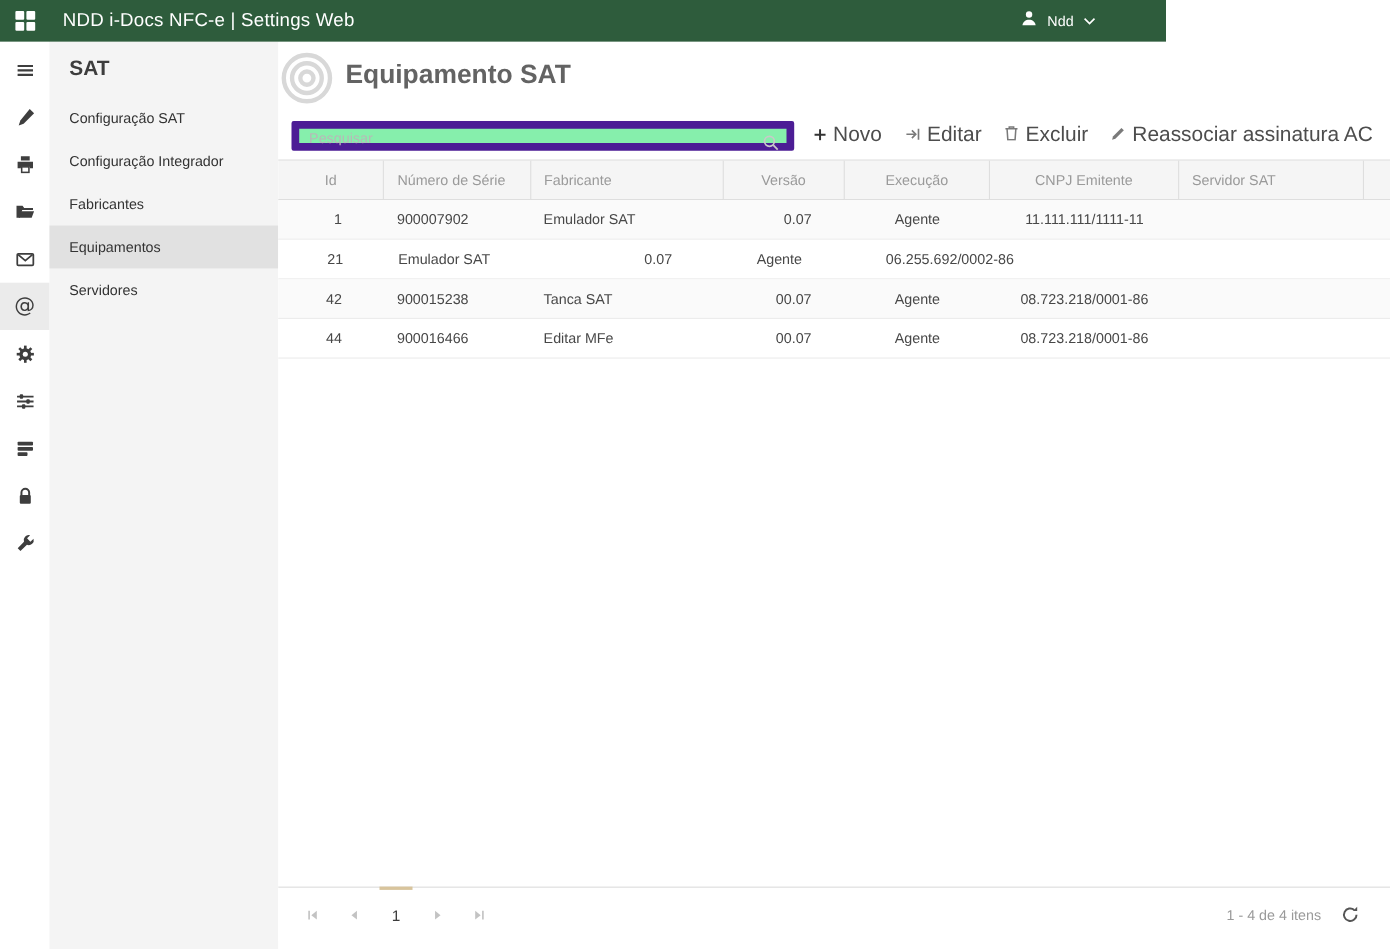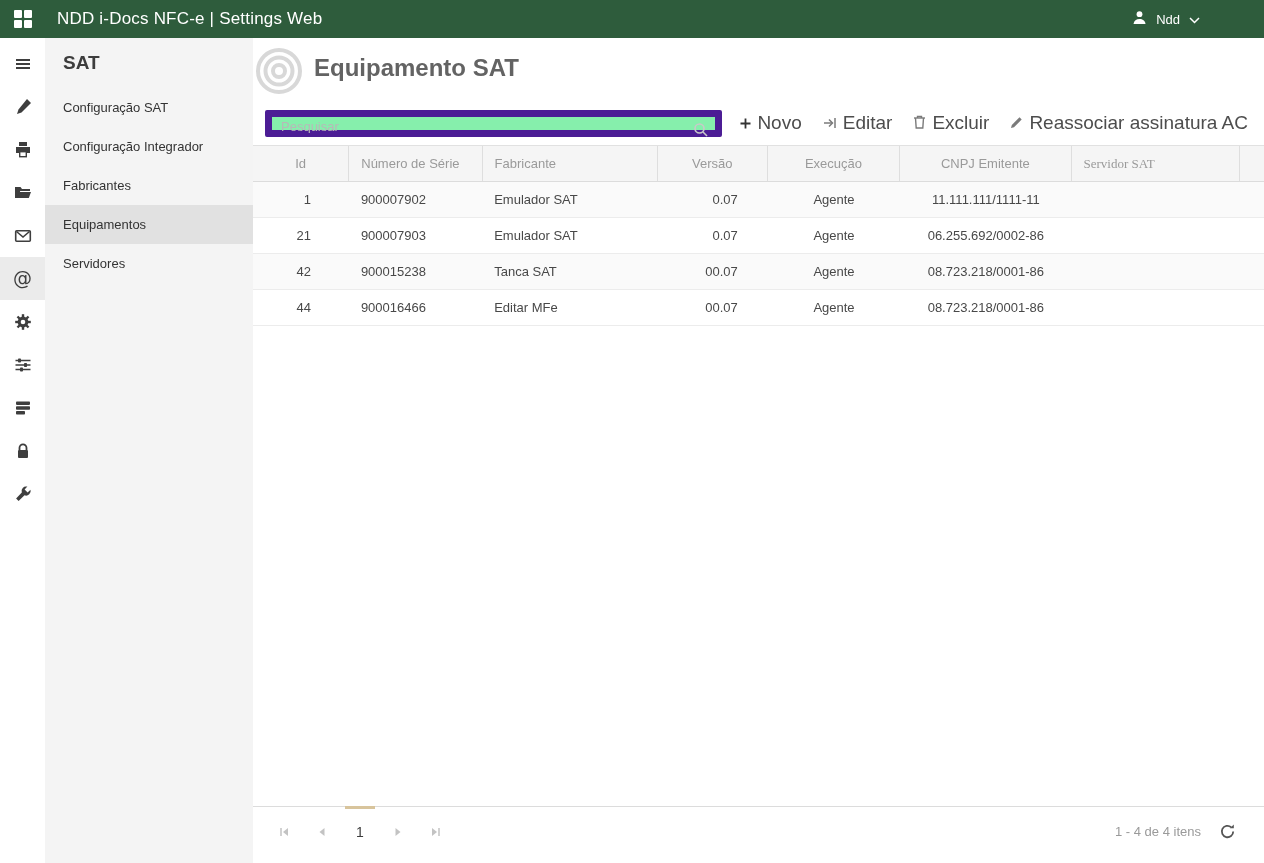--- a/index.html
+++ b/index.html
@@ -5,21 +5,21 @@
   * { box-sizing: border-box; }
   html,body { margin:0; padding:0; }
   body {
     width:1264px; height:863px; position:relative; overflow:hidden;
     font-family:"Liberation Sans","DejaVu Sans",sans-serif;
     background:#fff;
   }
 
   
   .topbar {
-    position:absolute; top:0; left:0; width:1264px; height:38px;
+    position:absolute; top:0; left:0; width:1060px; height:38px;
     background:#2e5c3c; display:flex; align-items:center; color:#fff;
   }
   .apps-btn { width:45px; height:38px; display:flex; align-items:center; justify-content:center; cursor:pointer; }
   .apps-grid { display:grid; grid-template-columns:8px 8px; grid-gap:2px; }
   .apps-grid i { width:8px; height:8px; background:#fff; border-radius:1px; display:block; }
   .topbar-title { font-size:17px; font-weight:400; margin-left:12px; letter-spacing:.2px; white-space:nowrap; }
   .user-menu { margin-left:auto; display:flex; align-items:center; gap:9px; padding-right:64px; cursor:pointer; }
   .user-name { font-size:13px; }
 
   
@@ -65,21 +65,21 @@
     height:100%; display:flex; align-items:center; padding:0 12px;
     font-size:13px; color:#9a9a9a; cursor:pointer;
   }
   .th + .th { border-left:1px solid #dedede; }
   .tr { display:flex; height:36px; border-bottom:1px solid #ececec; background:#fff; cursor:pointer; }
   .tr:nth-child(even) { background:#fafafa; }
   .td { height:100%; display:flex; align-items:center; padding:0 12px; font-size:13px; color:#484848; }
 
   .c1 { width:97px; }  .c2 { width:136px;text-align:center; } .c3 { width:179px; }
   .c4 { width:112px; }  .c5 { width:135px; } .c6 { width:175px; }
-  .c7 { width:172px;font-family:Liberation Serif, serif; } .c8 { flex:1; }
+  .c7 { width:172px; } .c8 { flex:1; }
   .a-c { justify-content:center; }
   .td.c1 { justify-content:flex-end; padding-right:38px; }
   .td.c4 { justify-content:flex-end; padding-right:30px; }
 
   
   .pager {
     position:absolute; left:0; right:0; bottom:7px; height:50px;
     border-top:1px solid #dcdcdc; background:#fff;
     display:flex; align-items:center;
   }
@@ -294,21 +294,20 @@
       <div class="td c3">Emulador SAT</div>
       <div class="td c4">0.07</div>
       <div class="td c5 a-c">Agente</div>
       <div class="td c6 a-c">11.111.111/1111-11</div>
       <div class="td c7"></div>
       <div class="td c8"></div>
     </div>
 
     <div class="tr">
       <div class="td c1">21</div>
-      <div class="td c2">900007903</div>
       <div class="td c3">Emulador SAT</div>
       <div class="td c4">0.07</div>
       <div class="td c5 a-c">Agente</div>
       <div class="td c6 a-c">06.255.692/0002-86</div>
       <div class="td c7"></div>
       <div class="td c8"></div>
     </div>
 
     <div class="tr">
       <div class="td c1">42</div>

